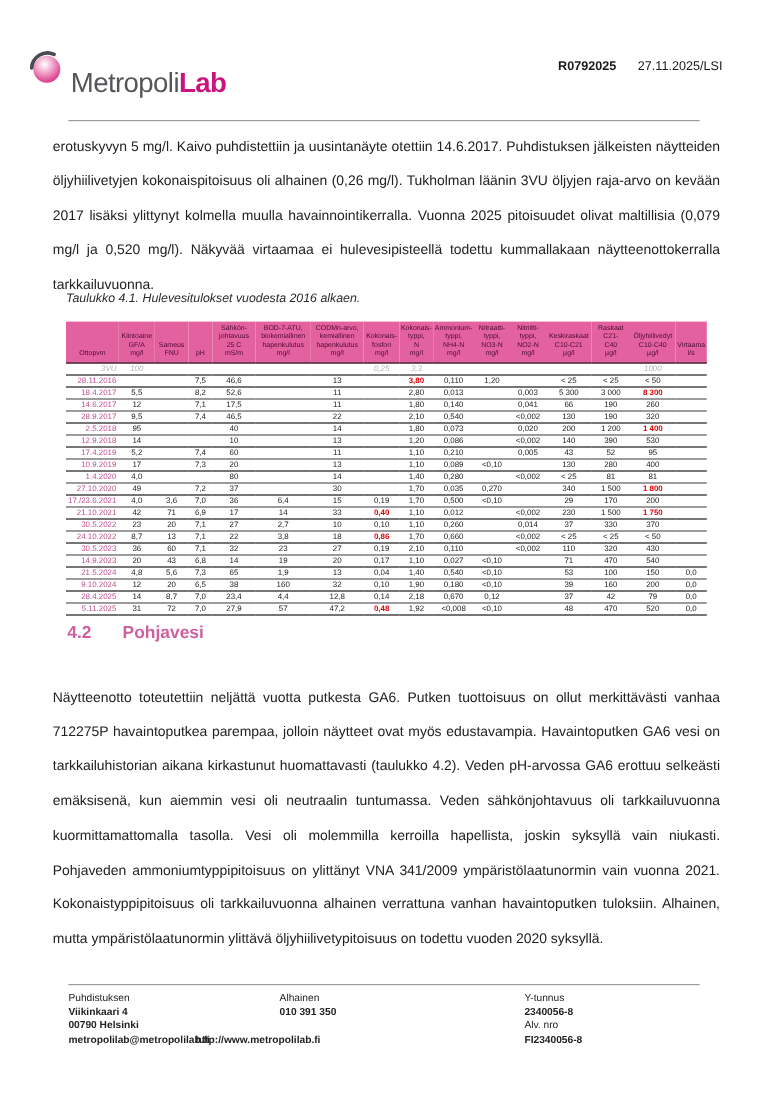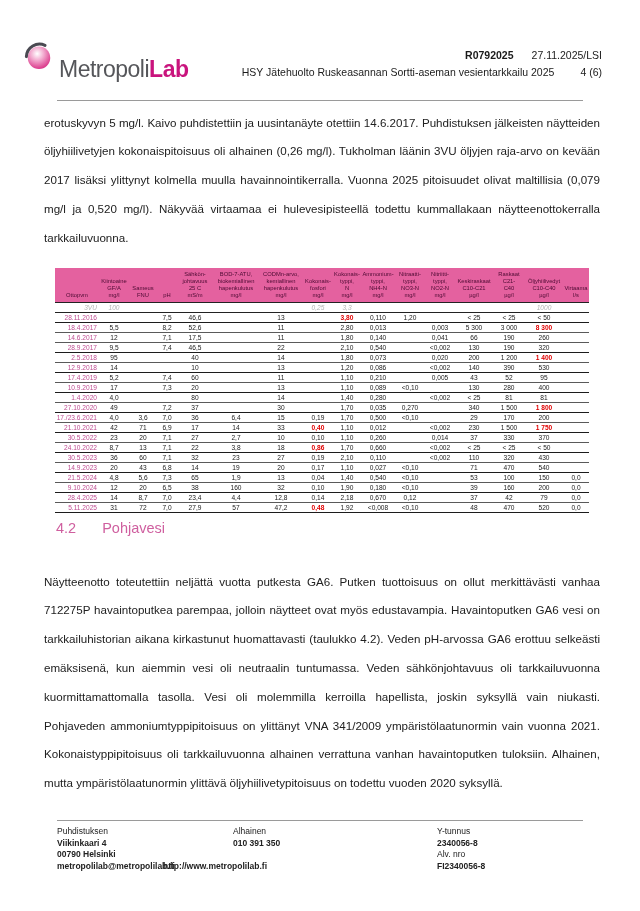--- a/index.html
+++ b/index.html
@@ -67,27 +67,27 @@
         </radialGradient>
       </defs>
       <circle cx="20" cy="21" r="15" fill="url(#sph)"></circle>
       <path d="M 28 4.5 A 17.5 17.5 0 0 0 3.2 19.5" fill="none" stroke="#4a4a52" stroke-width="4" stroke-linecap="round"></path>
     </svg>
     <span class="logo-text"><span class="logo-gray">Metropoli</span><span class="logo-pink">Lab</span></span>
   </div>
 
   <div class="header-meta">
     <div><span class="hm-strong">R0792025</span><span class="hm-gap1">27.11.2025/LSI</span></div>
-    <div><span>HSY Jätehuolto Ruskeasannan Sortti-aseman vesientarkkailu 2025</span><span class="hm-gap2">4 (6)</span></div>
   </div>
 
   <div class="rule-top"></div>
 
   <p class="para para1">erotuskyvyn 5 mg/l. Kaivo puhdistettiin ja uusintanäyte otettiin 14.6.2017. Puhdistuksen jälkeisten näytteiden öljyhiilivetyjen kokonaispitoisuus oli alhainen (0,26 mg/l). Tukholman läänin 3VU öljyjen raja-arvo on kevään 2017 lisäksi ylittynyt kolmella muulla havainnointikerralla. Vuonna 2025 pitoisuudet olivat maltillisia (0,079 mg/l ja 0,520 mg/l). Näkyvää virtaamaa ei hulevesipisteellä todettu kummallakaan näytteenottokerralla tarkkailuvuonna.</p>
 
+  <div class="caption">Taulukko 4.1. Hulevesitulokset vuodesta 2016 alkaen.</div>
 
   <div class="table-wrap">
     <table>
       <colgroup>
           <col style="width: 44px;">
           <col style="width: 30px;">
           <col style="width: 28px;">
           <col style="width: 20px;">
           <col style="width: 36px;">
           <col style="width: 46px;">
@@ -563,21 +563,21 @@
             <td></td>
             <td>48</td>
             <td>470</td>
             <td>520</td>
             <td>0,0</td>
           </tr>
         </tbody>
     </table>
   </div>
 
-  <h2 class="section-heading" style="margin:0;font-weight:normal;text-align:right;"><span class="section-number">4.2</span><span>Pohjavesi</span></h2>
+  <h2 class="section-heading" style="margin:0;font-weight:bold;text-align:right;"><span class="section-number">4.2</span><span>Pohjavesi</span></h2>
 
   <p class="para para2">Näytteenotto toteutettiin neljättä vuotta putkesta GA6. Putken tuottoisuus on ollut merkittävästi vanhaa 712275P havaintoputkea parempaa, jolloin näytteet ovat myös edustavampia. Havaintoputken GA6 vesi on tarkkailuhistorian aikana kirkastunut huomattavasti (taulukko 4.2). Veden pH-arvossa GA6 erottuu selkeästi emäksisenä, kun aiemmin vesi oli neutraalin tuntumassa. Veden sähkönjohtavuus oli tarkkailuvuonna kuormittamattomalla tasolla. Vesi oli molemmilla kerroilla hapellista, joskin syksyllä vain niukasti. Pohjaveden ammoniumtyppipitoisuus on ylittänyt VNA 341/2009 ympäristölaatunormin vain vuonna 2021. Kokonaistyppipitoisuus oli tarkkailuvuonna alhainen verrattuna vanhan havaintoputken tuloksiin. Alhainen, mutta ympäristölaatunormin ylittävä öljyhiilivetypitoisuus on todettu vuoden 2020 syksyllä.</p>
 
   <div class="rule-bottom"></div>
   <div class="footer">
     <div class="f-block f-left">
       <div>Puhdistuksen</div>
       <div class="fb">Viikinkaari 4</div>
       <div class="fb">00790 Helsinki</div>
       <div class="fb">metropolilab@metropolilab.fi</div>

